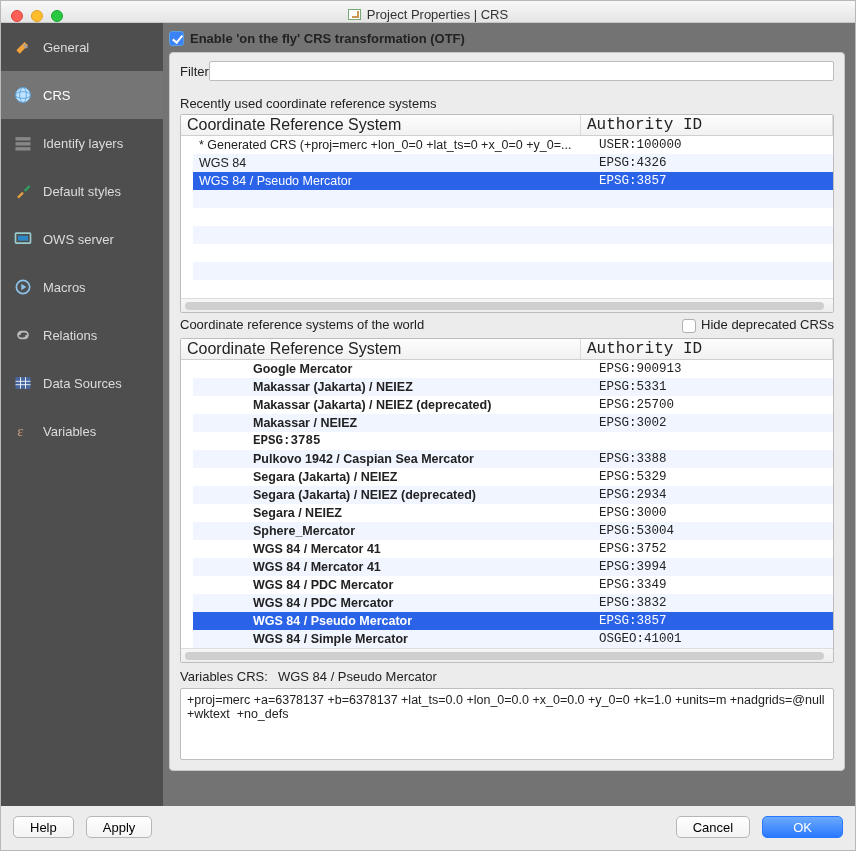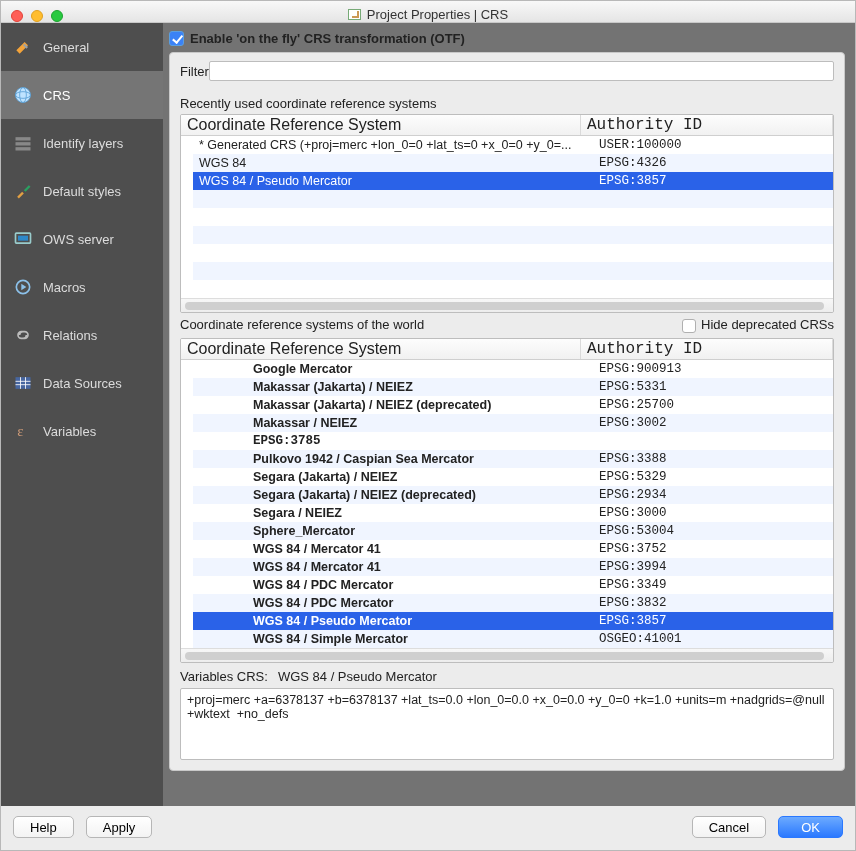--- a/index.html
+++ b/index.html
@@ -59,21 +59,21 @@
   .smallcheck{width:14px;height:14px;border:1px solid #b0b0b0;border-radius:3px;background:#fff;display:inline-block;vertical-align:middle;margin-right:5px;}
   .sel-row{display:flex; align-items:center; gap:10px; margin:6px 0 4px 0; font-size:13px;}
   .projbox{border:1px solid #bdbdbd; background:#fff; border-radius:2px; min-height:72px; padding:4px 6px; font-size:12.5px; white-space:pre-wrap; word-break:break-word;}
   .footer{ display:flex; justify-content:space-between; padding:10px 12px 12px 12px; }
   .footer-left, .footer-right{display:flex; gap:12px;}
   button.btn{
     height:22px; padding:0 16px; font-size:13px; border-radius:5px;
     border:1px solid #b6b6b6; background:linear-gradient(#ffffff,#f3f3f3); cursor:pointer;
   }
   button.btn.primary{
-    background:linear-gradient(#6caaff,#2a78ff); border-color:#2a78ff; color:#fff; padding:0 22px;
+    background:linear-gradient(#6caaff,#2a78ff); border-color:#2a78ff; color:#fff; padding:0 30px;
   }
   #recent-body { height: 154px; }
   #world-body { height: 288px; }
   .table1 .col-name{flex:0 0 400px;}
 </style>
 </head>
 <body>
 
 <div class="window">
   <div class="titlebar">

